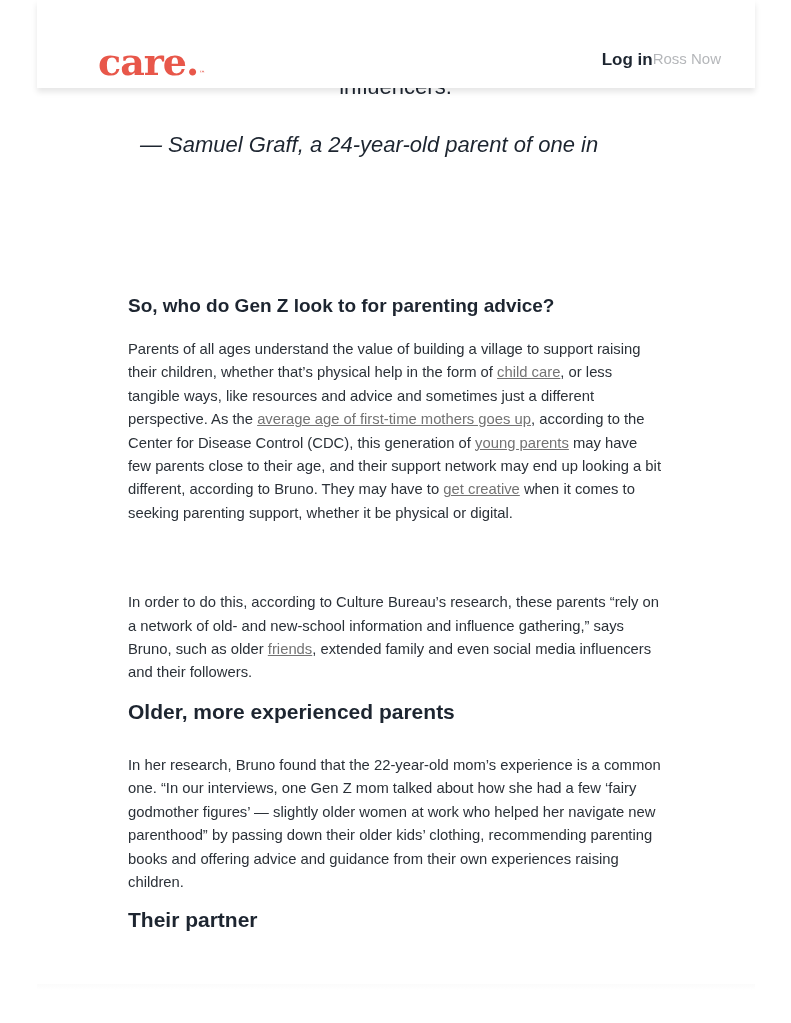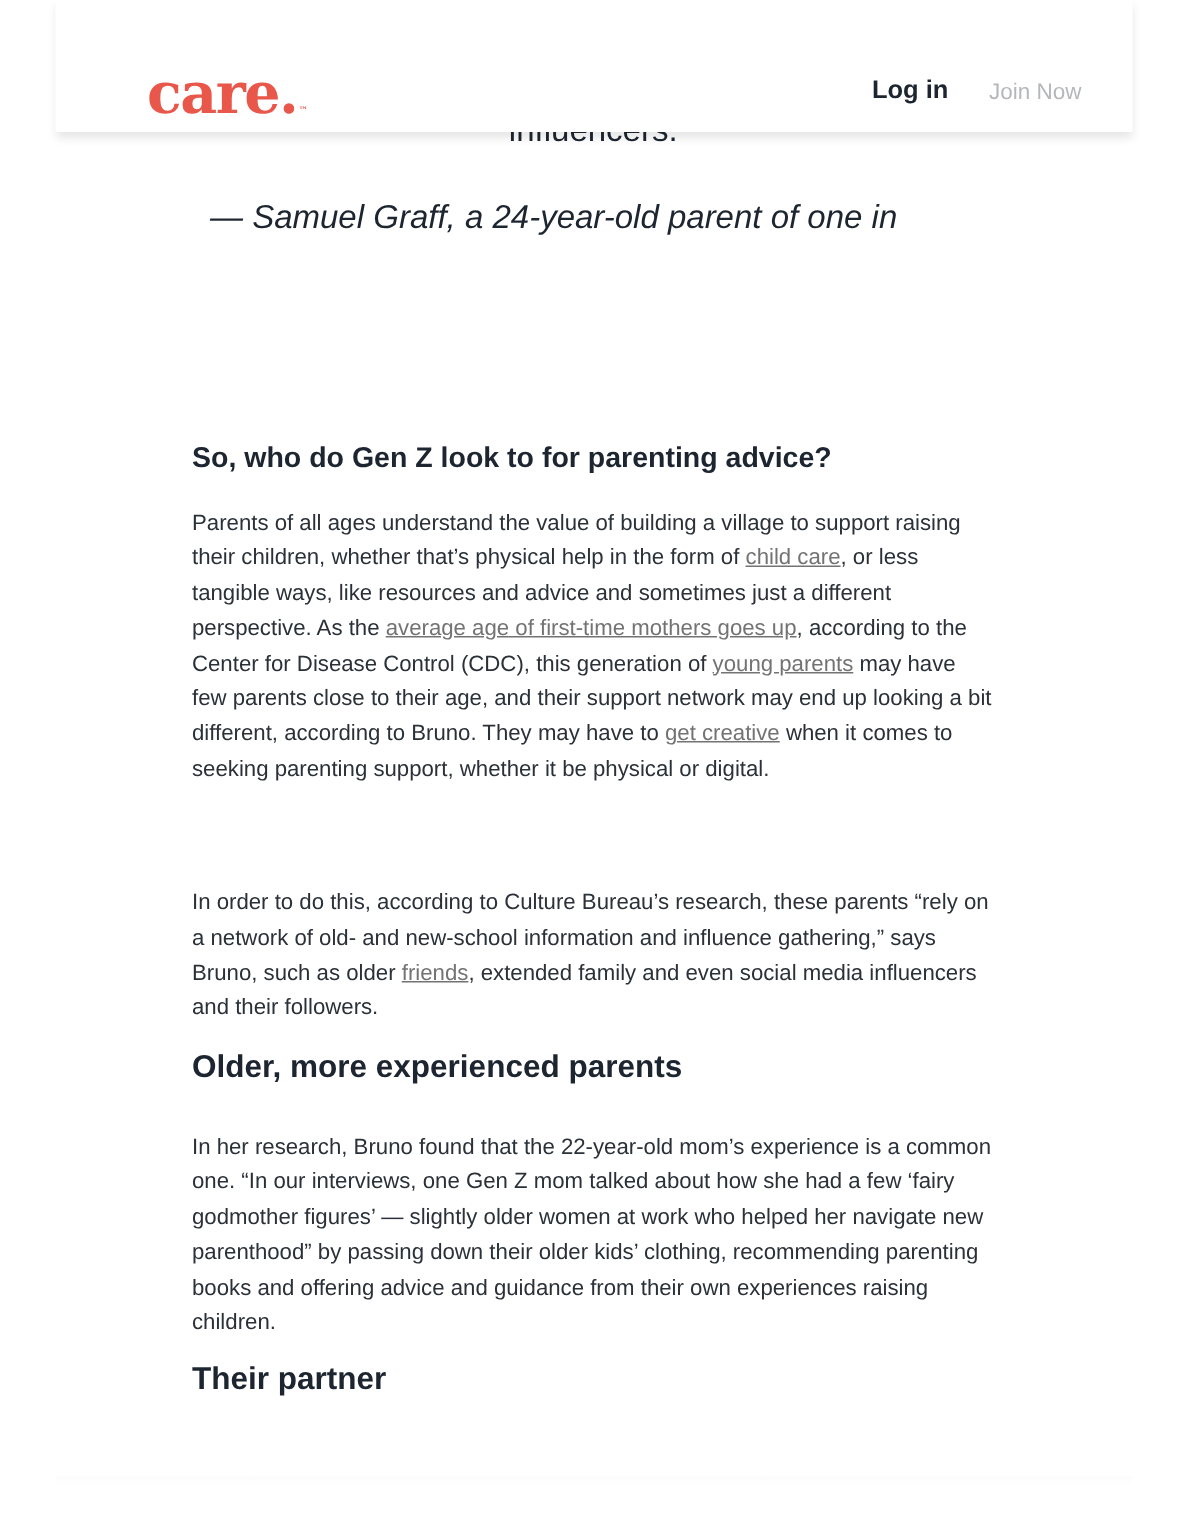--- a/index.html
+++ b/index.html
@@ -47,22 +47,21 @@
       font-size: 6px;
       vertical-align: baseline;
       color: #e8574a;
       margin-left: 1px;
     }
     .nav {
       position: absolute;
       right: 34px;
       top: 50px;
       display: flex;
-      align-items: flex-end;
-      gap: 27px;
+      align-items: flex-start;
     }
     .nav-login {
       font-size: 17px;
       font-weight: bold;
       color: #1d2530;
       text-decoration: none;
       cursor: pointer;
     }
     .nav-join {
       font-size: 15px;
@@ -138,21 +137,21 @@
   </style>
 </head>
 <body>
 
 <div class="page">
 
   <header class="site-header">
     <div class="logo"><span>care.</span><span class="tm">™</span></div>
     <nav class="nav">
       <a class="nav-login">Log in</a>
-      <a class="nav-join">Join Now</a>
+      <a class="nav-join">Ross Now</a>
     </nav>
   </header>
 
   <div class="quote-fragment">influencers.</div>
 
   <div class="quote-attribution">
     <div>— Samuel Graff, a 24-year-old parent of one in</div>
   </div>
 
   <main class="article">

